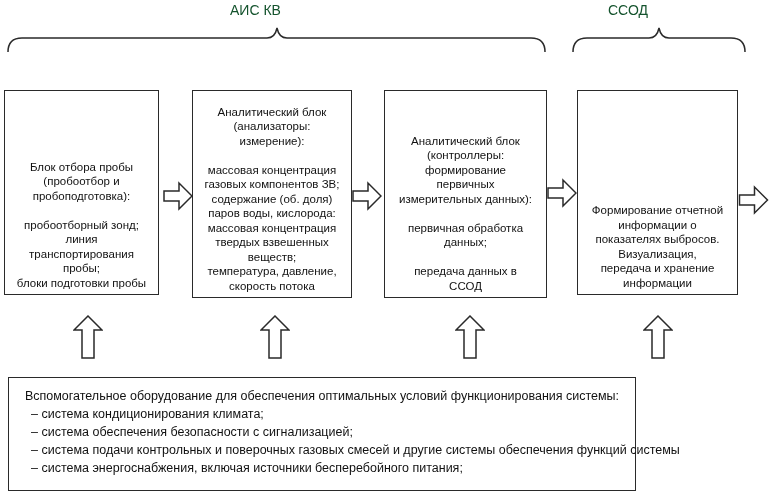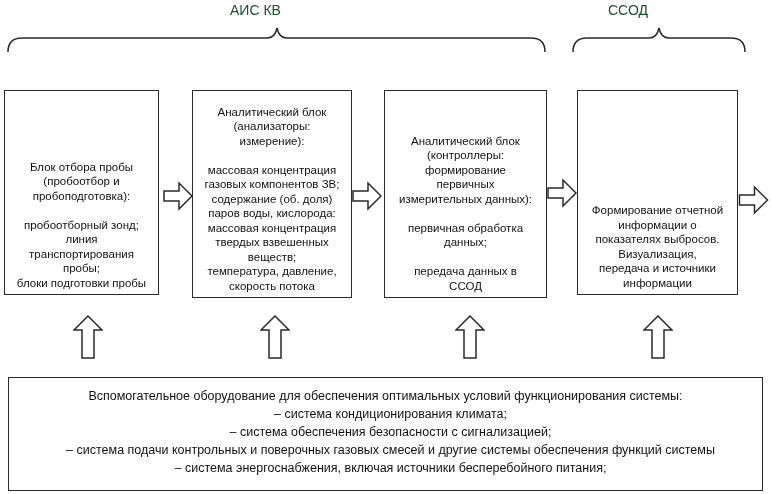--- a/index.html
+++ b/index.html
@@ -50,21 +50,21 @@
   }
   .bottom-title {
     font-size: 12.5px;
     line-height: 18px;
     text-align: center;
     white-space: nowrap;
   }
   .bottom-item {
     font-size: 12.5px;
     line-height: 18px;
-    text-align: center;
+    text-align: left;
     padding-left: 10px;
     white-space: nowrap;
   }
 </style>
 </head>
 <body>
 
 <div class="canvas">
 
   <div class="abs group-label" style="left:230px; top:2px; width:104px;">АИС КВ</div>
@@ -115,21 +115,21 @@
 
 передача данных в
 ССОД</div>
   </div>
 
   <div class="flow-box" style="left:577px; top:90px; width:161px; height:205px;">
     <div class="box-text">Формирование отчетной
 информации о
 показателях выбросов.
 Визуализация,
-передача и источники
+передача и хранение
 информации</div>
   </div>
 
   <svg class="abs arrow-svg" style="left:163px; top:180px;" width="30" height="32" viewBox="0 0 30 32" aria-hidden="true">
     <polygon points="1,11 16,11 16,3 29,16 16,29 16,21 1,21" fill="#ffffff" stroke="#2a2a2a" stroke-width="1.5"></polygon>
   </svg>
   <svg class="abs arrow-svg" style="left:352px; top:180px;" width="30" height="32" viewBox="0 0 30 32" aria-hidden="true">
     <polygon points="1,11 16,11 16,3 29,16 16,29 16,21 1,21" fill="#ffffff" stroke="#2a2a2a" stroke-width="1.5"></polygon>
   </svg>
   <svg class="abs arrow-svg" style="left:547px; top:177px;" width="30" height="32" viewBox="0 0 30 32" aria-hidden="true">
@@ -145,21 +145,21 @@
   <svg class="abs arrow-svg" style="left:260px; top:315px;" width="30" height="44" viewBox="0 0 30 44" aria-hidden="true">
     <polygon points="15,1 29,15 21,15 21,43 9,43 9,15 1,15" fill="#ffffff" stroke="#2a2a2a" stroke-width="1.5"></polygon>
   </svg>
   <svg class="abs arrow-svg" style="left:455px; top:315px;" width="30" height="44" viewBox="0 0 30 44" aria-hidden="true">
     <polygon points="15,1 29,15 21,15 21,43 9,43 9,15 1,15" fill="#ffffff" stroke="#2a2a2a" stroke-width="1.5"></polygon>
   </svg>
   <svg class="abs arrow-svg" style="left:643px; top:315px;" width="30" height="44" viewBox="0 0 30 44" aria-hidden="true">
     <polygon points="15,1 29,15 21,15 21,43 9,43 9,15 1,15" fill="#ffffff" stroke="#2a2a2a" stroke-width="1.5"></polygon>
   </svg>
 
-  <div class="bottom-box" style="left:8px; top:377px; width:755px; height:114px;">
+  <div class="bottom-box" style="left:8px; top:377px; width:628px; height:114px;">
     <div class="bottom-title">Вспомогательное оборудование для обеспечения оптимальных условий функционирования системы:</div>
     <div class="bottom-item">– система кондиционирования климата;</div>
     <div class="bottom-item">– система обеспечения безопасности с сигнализацией;</div>
     <div class="bottom-item">– система подачи контрольных и поверочных газовых смесей и другие системы обеспечения функций системы</div>
     <div class="bottom-item">– система энергоснабжения, включая источники бесперебойного питания;</div>
   </div>
 
 </div>
 
 </body></html>

